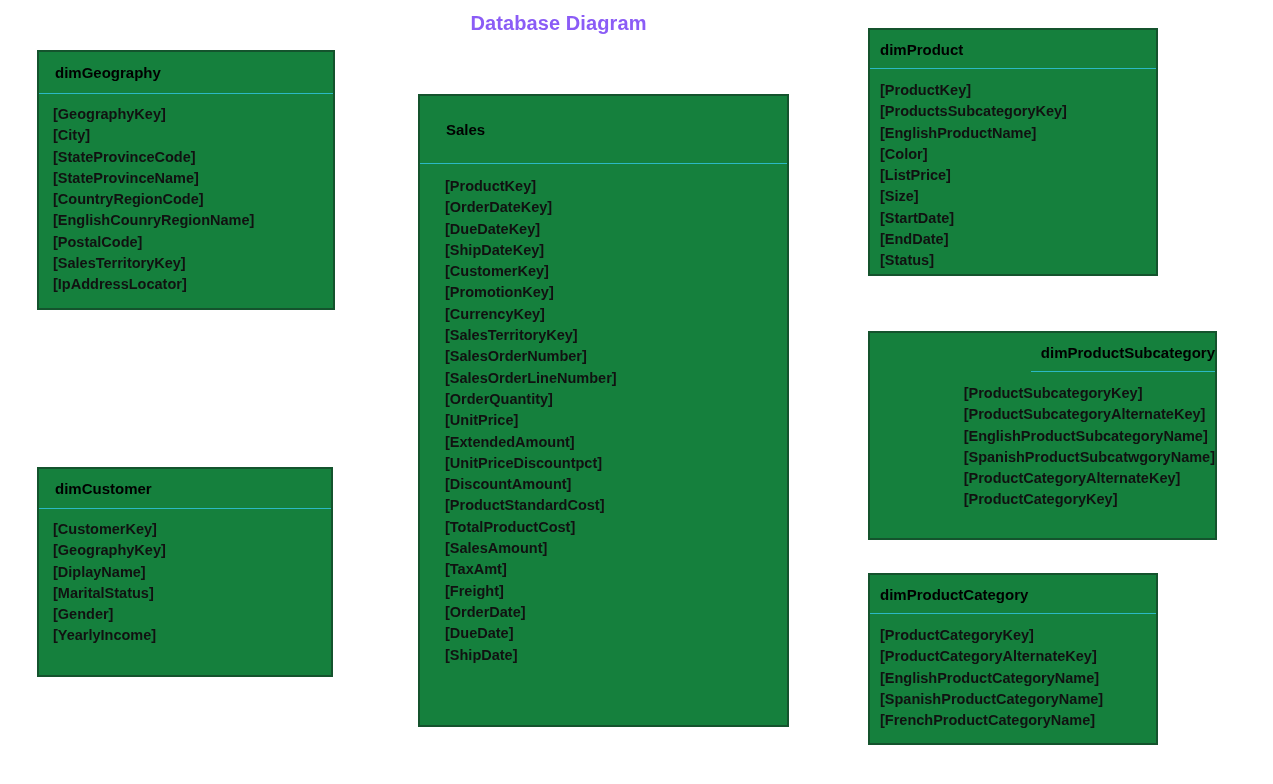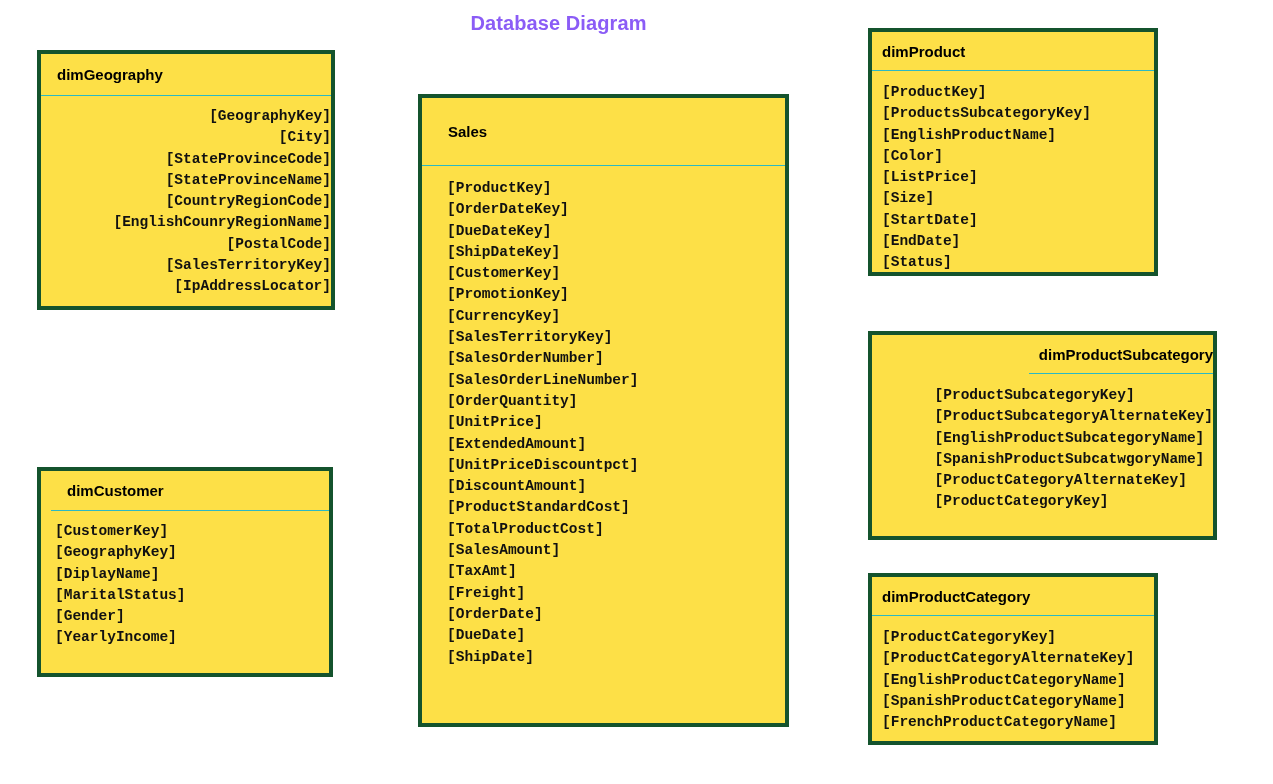--- a/index.html
+++ b/index.html
@@ -40,22 +40,22 @@
   
   .diagram-title span {
     position: relative;
     left: -78px;
   }
 
   
   .entity {
     position: absolute;
     box-sizing: border-box;
-    background: #fde047;
-    border: 4px solid #14532d;
+    background: #15803d;
+    border: 2px solid #14532d;
     display: flex;
     flex-direction: column;
   }
 
   .entity-header {
     box-sizing: border-box;
     flex: 0 0 auto;
     border-bottom: 1px solid #2bb9c4;
     display: flex;
     align-items: center;
@@ -72,29 +72,28 @@
     padding: 10px 0 0 14px;
     overflow: hidden;
   }
 
   .field {
     font-size: 14.5px;
     font-weight: bold;
     color: #111111;
     line-height: 21.3px;
     white-space: nowrap;
-    font-family: Liberation Mono, monospace;
-  }
-
-  
-  .entity.e-dimGeography          { left: 37px;  top: 50px;  width: 298px; height: 260px; text-align: right; }
+  }
+
+  
+  .entity.e-dimGeography          { left: 37px;  top: 50px;  width: 298px; height: 260px; }
   .entity.e-dimGeography .entity-header { height: 42px; }
 
   .entity.e-dimCustomer           { left: 37px;  top: 467px; width: 296px; height: 210px; }
-  .entity.e-dimCustomer .entity-header { height: 40px; margin-left: 10px; }
+  .entity.e-dimCustomer .entity-header { height: 40px; }
 
   .entity.e-Sales                 { left: 418px; top: 94px;  width: 371px; height: 633px; }
   .entity.e-Sales .entity-header  { height: 68px; padding-left: 26px; }
   .entity.e-Sales .entity-fields  { padding-left: 25px; padding-top: 12px; }
 
   .entity.e-dimProduct            { left: 868px; top: 28px;  width: 290px; height: 248px; }
   .entity.e-dimProduct .entity-header { height: 39px; padding-left: 10px; }
   .entity.e-dimProduct .entity-fields { padding-left: 10px; padding-top: 11px; }
 
   .entity.e-dimProductSubcategory { left: 868px; top: 331px; width: 349px; height: 209px; align-items: flex-end; }

